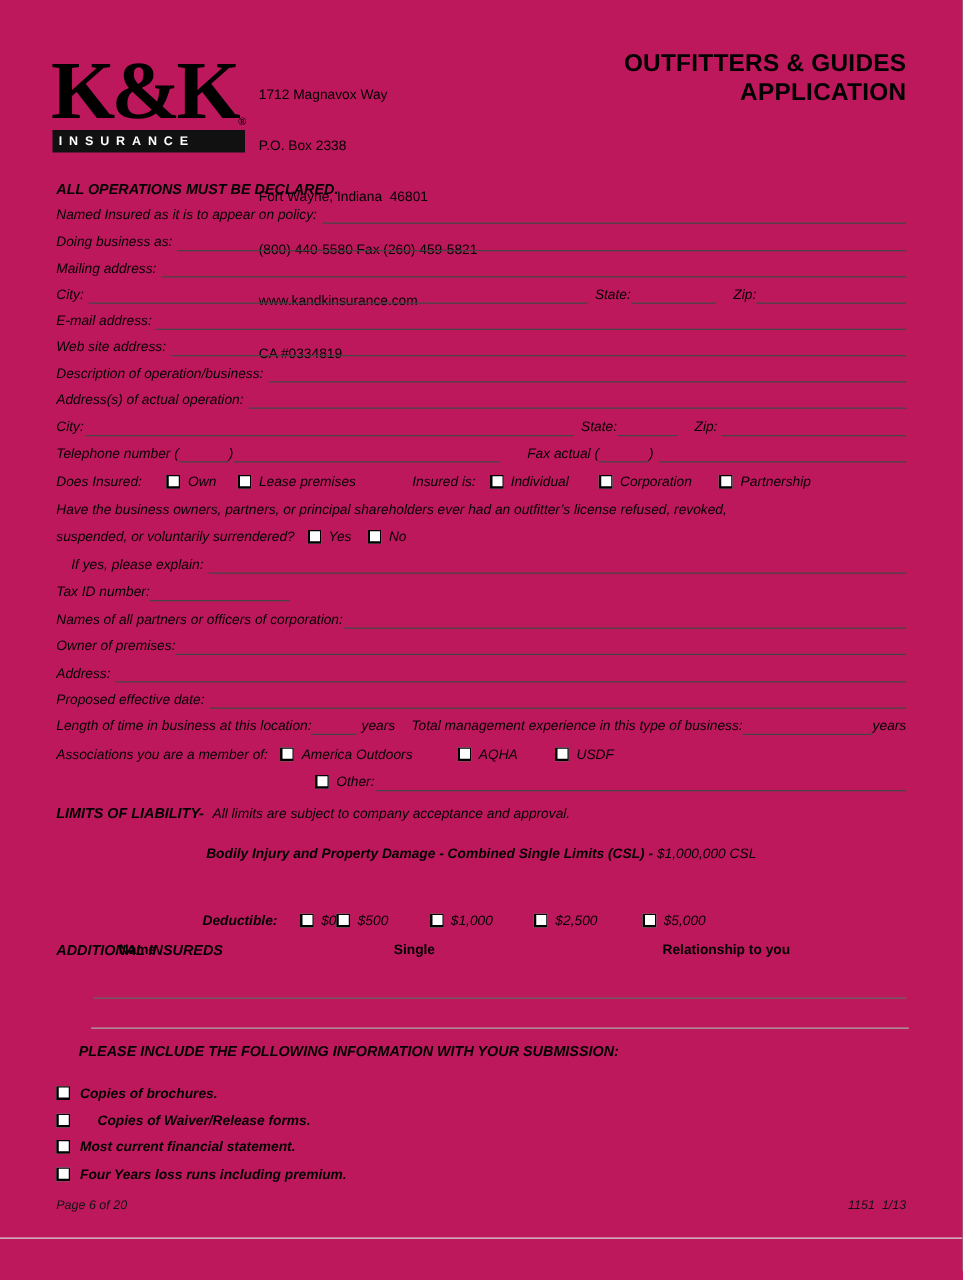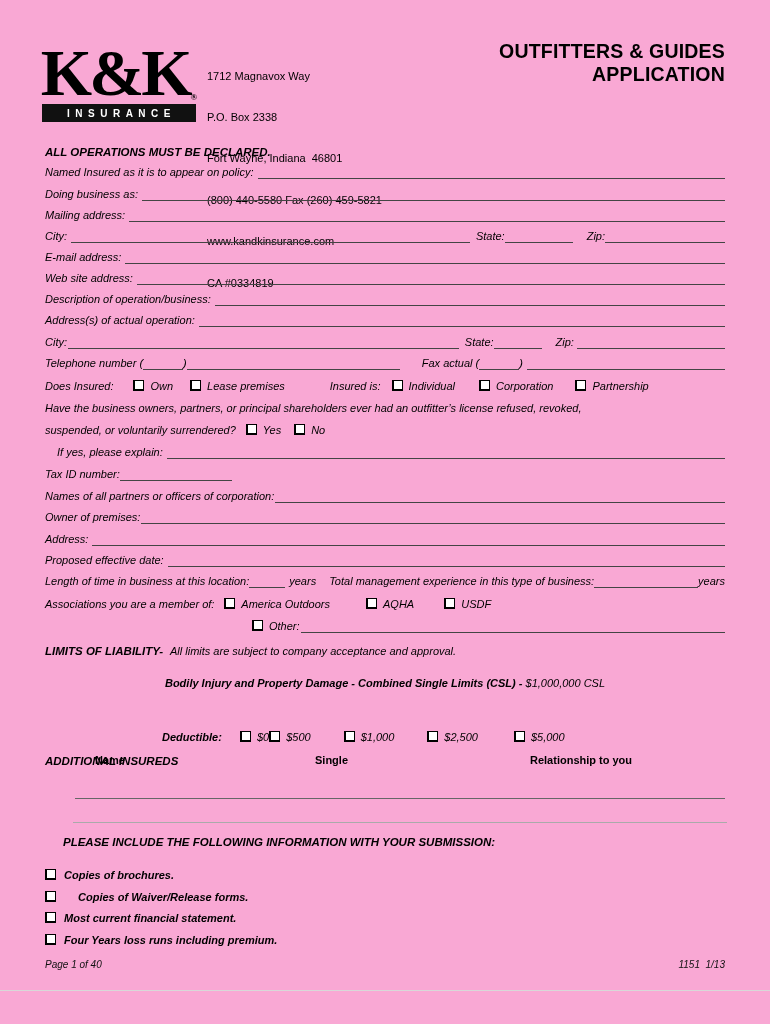--- a/index.html
+++ b/index.html
@@ -1,25 +1,25 @@
 <!DOCTYPE html>
 <html><head>
 <meta charset="utf-8">
 <style>
   html,body{margin:0;padding:0;background:#888;}
-  .page{position:relative;width:770px;height:1024px;background:#f9a8d4;margin:0 auto;
+  .page{position:relative;width:770px;height:1024px;background:#be185d;margin:0 auto;
         font-family:"Liberation Sans","DejaVu Sans",sans-serif;color:#000;overflow:hidden;}
   
   .logo{position:absolute;left:42px;top:44px;width:154px;}
   .logo-kk{display:flex;align-items:flex-end;justify-content:center;
            font-family:"Liberation Serif","DejaVu Serif",serif;font-weight:bold;
            font-size:66px;line-height:58px;letter-spacing:-3px;}
   .logo-reg{font-size:9px;line-height:9px;letter-spacing:0;margin-left:1px;}
   .logo-bar{margin-top:2px;background:#111;color:#fff;font-size:10px;font-weight:bold;
-            letter-spacing:5.5px;text-align:center;padding:4px 0 3px 5px;}
+            letter-spacing:5.5px;padding:4px 0 3px 5px;}
   .addr{position:absolute;left:207px;top:42px;font-size:11px;line-height:13.8px;white-space:pre;}
   .title{position:absolute;right:45px;top:40px;text-align:right;font-weight:bold;
          font-size:19.5px;line-height:23px;letter-spacing:0.2px;}
   
   .r{position:absolute;left:45px;right:45px;display:flex;align-items:flex-end;height:16px;
      font-size:11px;line-height:14px;white-space:pre;font-style:italic;}
   .b{font-weight:bold;}
   .hdr{font-size:11.5px;}
   .u{border-bottom:1px solid #444;height:13px;margin-left:4px;}
   .uf{flex:1 1 auto;}
@@ -299,20 +299,20 @@
   <div class="r" style="top:909px">
     <span class="cb"></span>
     <span class="b" style="margin-left:2px">Most current financial statement.</span>
   </div>
   <div class="r" style="top:931px">
     <span class="cb"></span>
     <span class="b" style="margin-left:2px">Four Years loss runs including premium.</span>
   </div>
 
   <div class="r footer" style="top:956px">
-    <span>Page 1 of 40</span>
+    <span>Page 6 of 20</span>
     <span class="sp" style="flex:1"></span>
     <span style="white-space:pre">1151  1/13</span>
   </div>
 
   <div class="bottom-rule"></div>
 
 </div>
 
 </body></html>

